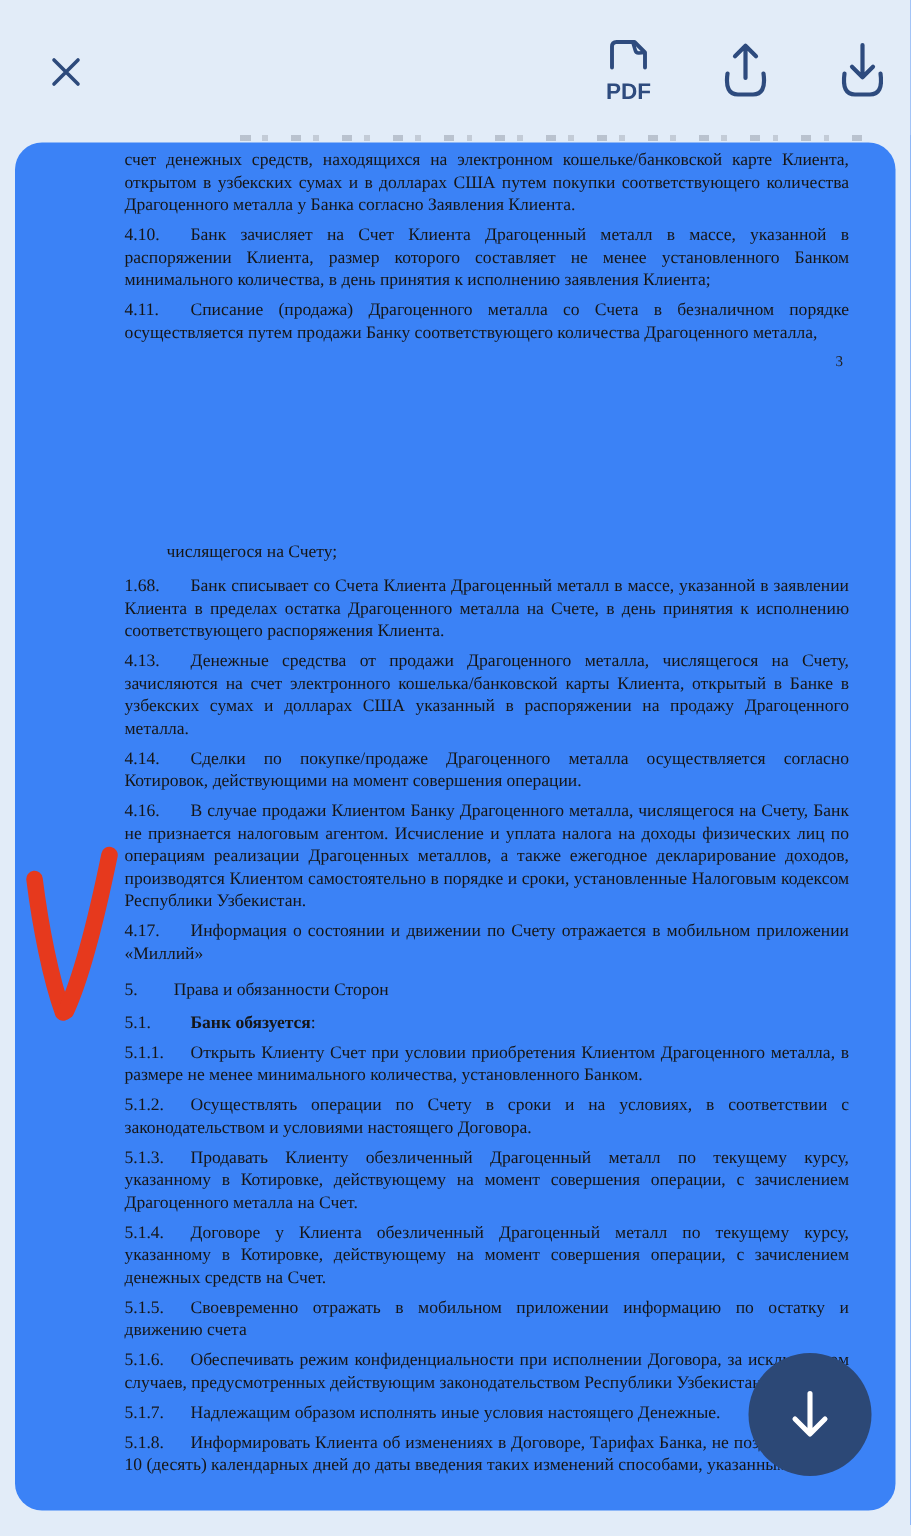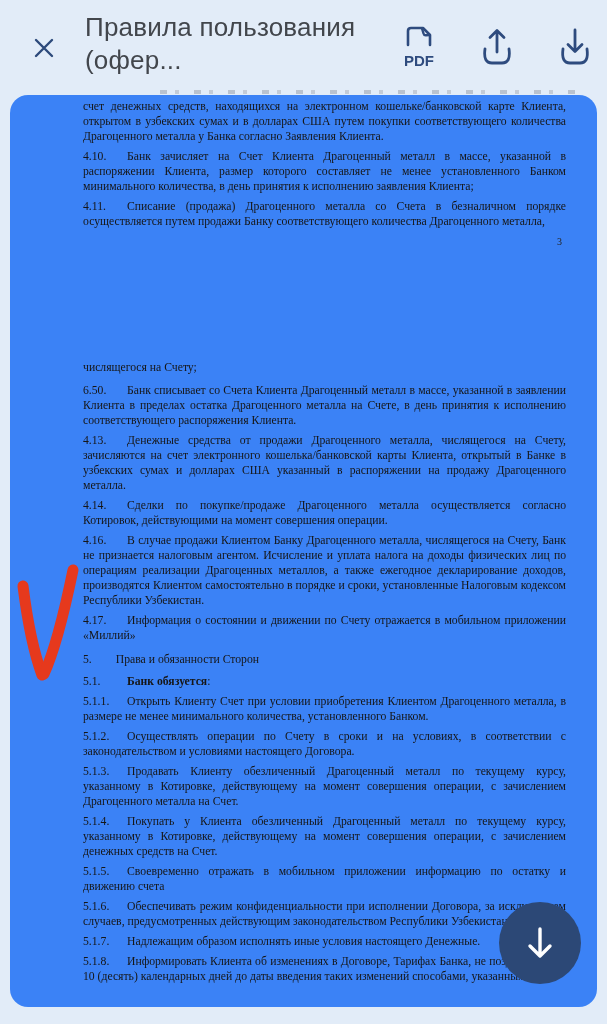--- a/index.html
+++ b/index.html
@@ -31,21 +31,21 @@
   
   .pdf-page {
     position:absolute; left:10px; top:95px; width:587px; height:912px;
     background:#3b82f6; border-radius:18px; overflow:hidden; z-index:2;
     padding:4px 31px 0 73px;
   }
   .doc { font-family:"Liberation Serif", serif; font-size:11.7px; line-height:15px; color:#161616; }
   .para { text-align:justify; margin-bottom:5px; }
   .pnum { display:inline-block; width:44px; }
   .pagenum { text-align:right; font-size:10px; padding-right:4px; margin-top:2px; color:#222; }
-  .frag2 { margin-top:111px; margin-bottom:8px; }
+  .frag2 { margin-top:111px; margin-bottom:8px;margin-left:28px; }
   .sec-heading { font-weight:normal; margin:9px 0 7px 0; }
   .sec-heading .hnum { margin-right:24px; }
   .bold { font-weight:bold; }
 
   
   .red-mark { position:absolute; left:6px; top:556px; z-index:4; pointer-events:none; }
 
   
   .fab {
     position:absolute; left:499px; top:902px; width:82px; height:82px; border-radius:50%;
@@ -56,21 +56,20 @@
 </head>
 <body>
 
 <div class="header">
   <button class="close-btn" aria-label="close">
     <svg width="26" height="26" viewBox="0 0 26 26">
       <path d="M5 5 L21 21 M21 5 L5 21" stroke="#2d4a7b" stroke-width="2.4" stroke-linecap="round" fill="none"></path>
     </svg>
   </button>
 
-  <div class="page-title">Правила пользования (офер...</div>
 
   <div class="toolbar">
     <button class="tool-btn" aria-label="pdf">
       <svg width="40" height="48" viewBox="0 0 40 48">
         <path d="M9 21 V7 q0 -3 3 -3 h12 l7 7 v10" fill="none" stroke="#2e4b7e" stroke-width="2.6" stroke-linejoin="round" stroke-linecap="round"></path>
         <path d="M23 4.5 l1.5 5 q0.5 2 2.5 1.8 l3.5 -0.3" fill="none" stroke="#2e4b7e" stroke-width="2.4" stroke-linejoin="round" stroke-linecap="round"></path>
         <text x="20" y="42" text-anchor="middle" font-family="Liberation Sans, sans-serif" font-size="15" font-weight="bold" fill="#2e4b7e">PDF</text>
       </svg>
     </button>
     <button class="tool-btn" aria-label="share">
@@ -95,34 +94,34 @@
 
     <p class="para"><span>счет денежных средств, находящихся на электронном кошельке/банковской карте Клиента, открытом в узбекских сумах и в долларах США путем покупки соответствующего количества Драгоценного металла у Банка согласно Заявления Клиента.</span></p>
 
     <p class="para"><span class="pnum">4.10.</span><span>Банк зачисляет на Счет Клиента Драгоценный металл в массе, указанной в распоряжении Клиента, размер которого составляет не менее установленного Банком минимального количества, в день принятия к исполнению заявления Клиента;</span></p>
     <p class="para"><span class="pnum">4.11.</span><span>Списание (продажа) Драгоценного металла со Счета в безналичном порядке осуществляется путем продажи Банку соответствующего количества Драгоценного металла,</span></p>
 
     <div class="pagenum">3</div>
 
     <p class="para frag2"><span>числящегося на Счету;</span></p>
 
-    <p class="para"><span class="pnum">6.50.</span><span>Банк списывает со Счета Клиента Драгоценный металл в массе, указанной в заявлении Клиента в пределах остатка Драгоценного металла на Счете, в день принятия к исполнению соответствующего распоряжения Клиента.</span></p>
+    <p class="para"><span class="pnum">1.68.</span><span>Банк списывает со Счета Клиента Драгоценный металл в массе, указанной в заявлении Клиента в пределах остатка Драгоценного металла на Счете, в день принятия к исполнению соответствующего распоряжения Клиента.</span></p>
     <p class="para"><span class="pnum">4.13.</span><span>Денежные средства от продажи Драгоценного металла, числящегося на Счету, зачисляются на счет электронного кошелька/банковской карты Клиента, открытый в Банке в узбекских сумах и долларах США указанный в распоряжении на продажу Драгоценного металла.</span></p>
     <p class="para"><span class="pnum">4.14.</span><span>Сделки по покупке/продаже Драгоценного металла осуществляется согласно Котировок, действующими на момент совершения операции.</span></p>
     <p class="para"><span class="pnum">4.16.</span><span>В случае продажи Клиентом Банку Драгоценного металла, числящегося на Счету, Банк не признается налоговым агентом. Исчисление и уплата налога на доходы физических лиц по операциям реализации Драгоценных металлов, а также ежегодное декларирование доходов, производятся Клиентом самостоятельно в порядке и сроки, установленные Налоговым кодексом Республики Узбекистан.</span></p>
     <p class="para"><span class="pnum">4.17.</span><span>Информация о состоянии и движении по Счету отражается в мобильном приложении «Миллий»</span></p>
 
     <div class="sec-heading"><span class="hnum">5.</span><span>Права и обязанности Сторон</span></div>
 
     <p class="para"><span class="pnum">5.1.</span><span class="bold">Банк обязуется</span><span>:</span></p>
 
     <p class="para"><span class="pnum">5.1.1.</span><span>Открыть Клиенту Счет при условии приобретения Клиентом Драгоценного металла, в размере не менее минимального количества, установленного Банком.</span></p>
     <p class="para"><span class="pnum">5.1.2.</span><span>Осуществлять операции по Счету в сроки и на условиях, в соответствии с законодательством и условиями настоящего Договора.</span></p>
     <p class="para"><span class="pnum">5.1.3.</span><span>Продавать Клиенту обезличенный Драгоценный металл по текущему курсу, указанному в Котировке, действующему на момент совершения операции, с зачислением Драгоценного металла на Счет.</span></p>
-    <p class="para"><span class="pnum">5.1.4.</span><span>Покупать у Клиента обезличенный Драгоценный металл по текущему курсу, указанному в Котировке, действующему на момент совершения операции, с зачислением денежных средств на Счет.</span></p>
+    <p class="para"><span class="pnum">5.1.4.</span><span>Договоре у Клиента обезличенный Драгоценный металл по текущему курсу, указанному в Котировке, действующему на момент совершения операции, с зачислением денежных средств на Счет.</span></p>
     <p class="para"><span class="pnum">5.1.5.</span><span>Своевременно отражать в мобильном приложении информацию по остатку и движению счета</span></p>
     <p class="para"><span class="pnum">5.1.6.</span><span>Обеспечивать режим конфиденциальности при исполнении Договора, за исключением случаев, предусмотренных действующим законодательством Республики Узбекистан</span></p>
     <p class="para"><span class="pnum">5.1.7.</span><span>Надлежащим образом исполнять иные условия настоящего Денежные.</span></p>
     <p class="para"><span class="pnum">5.1.8.</span><span>Информировать Клиента об изменениях в Договоре, Тарифах Банка, не позднее, чем за 10 (десять) календарных дней до даты введения таких изменений способами, указанными</span></p>
 
   </div>
 </div>
 
 <svg class="red-mark" width="84" height="132" viewBox="0 0 84 132">
   <path d="M17 30 C 21 62 28 97 36 119" fill="none" stroke="#e6391d" stroke-width="11" stroke-linecap="round"></path>

